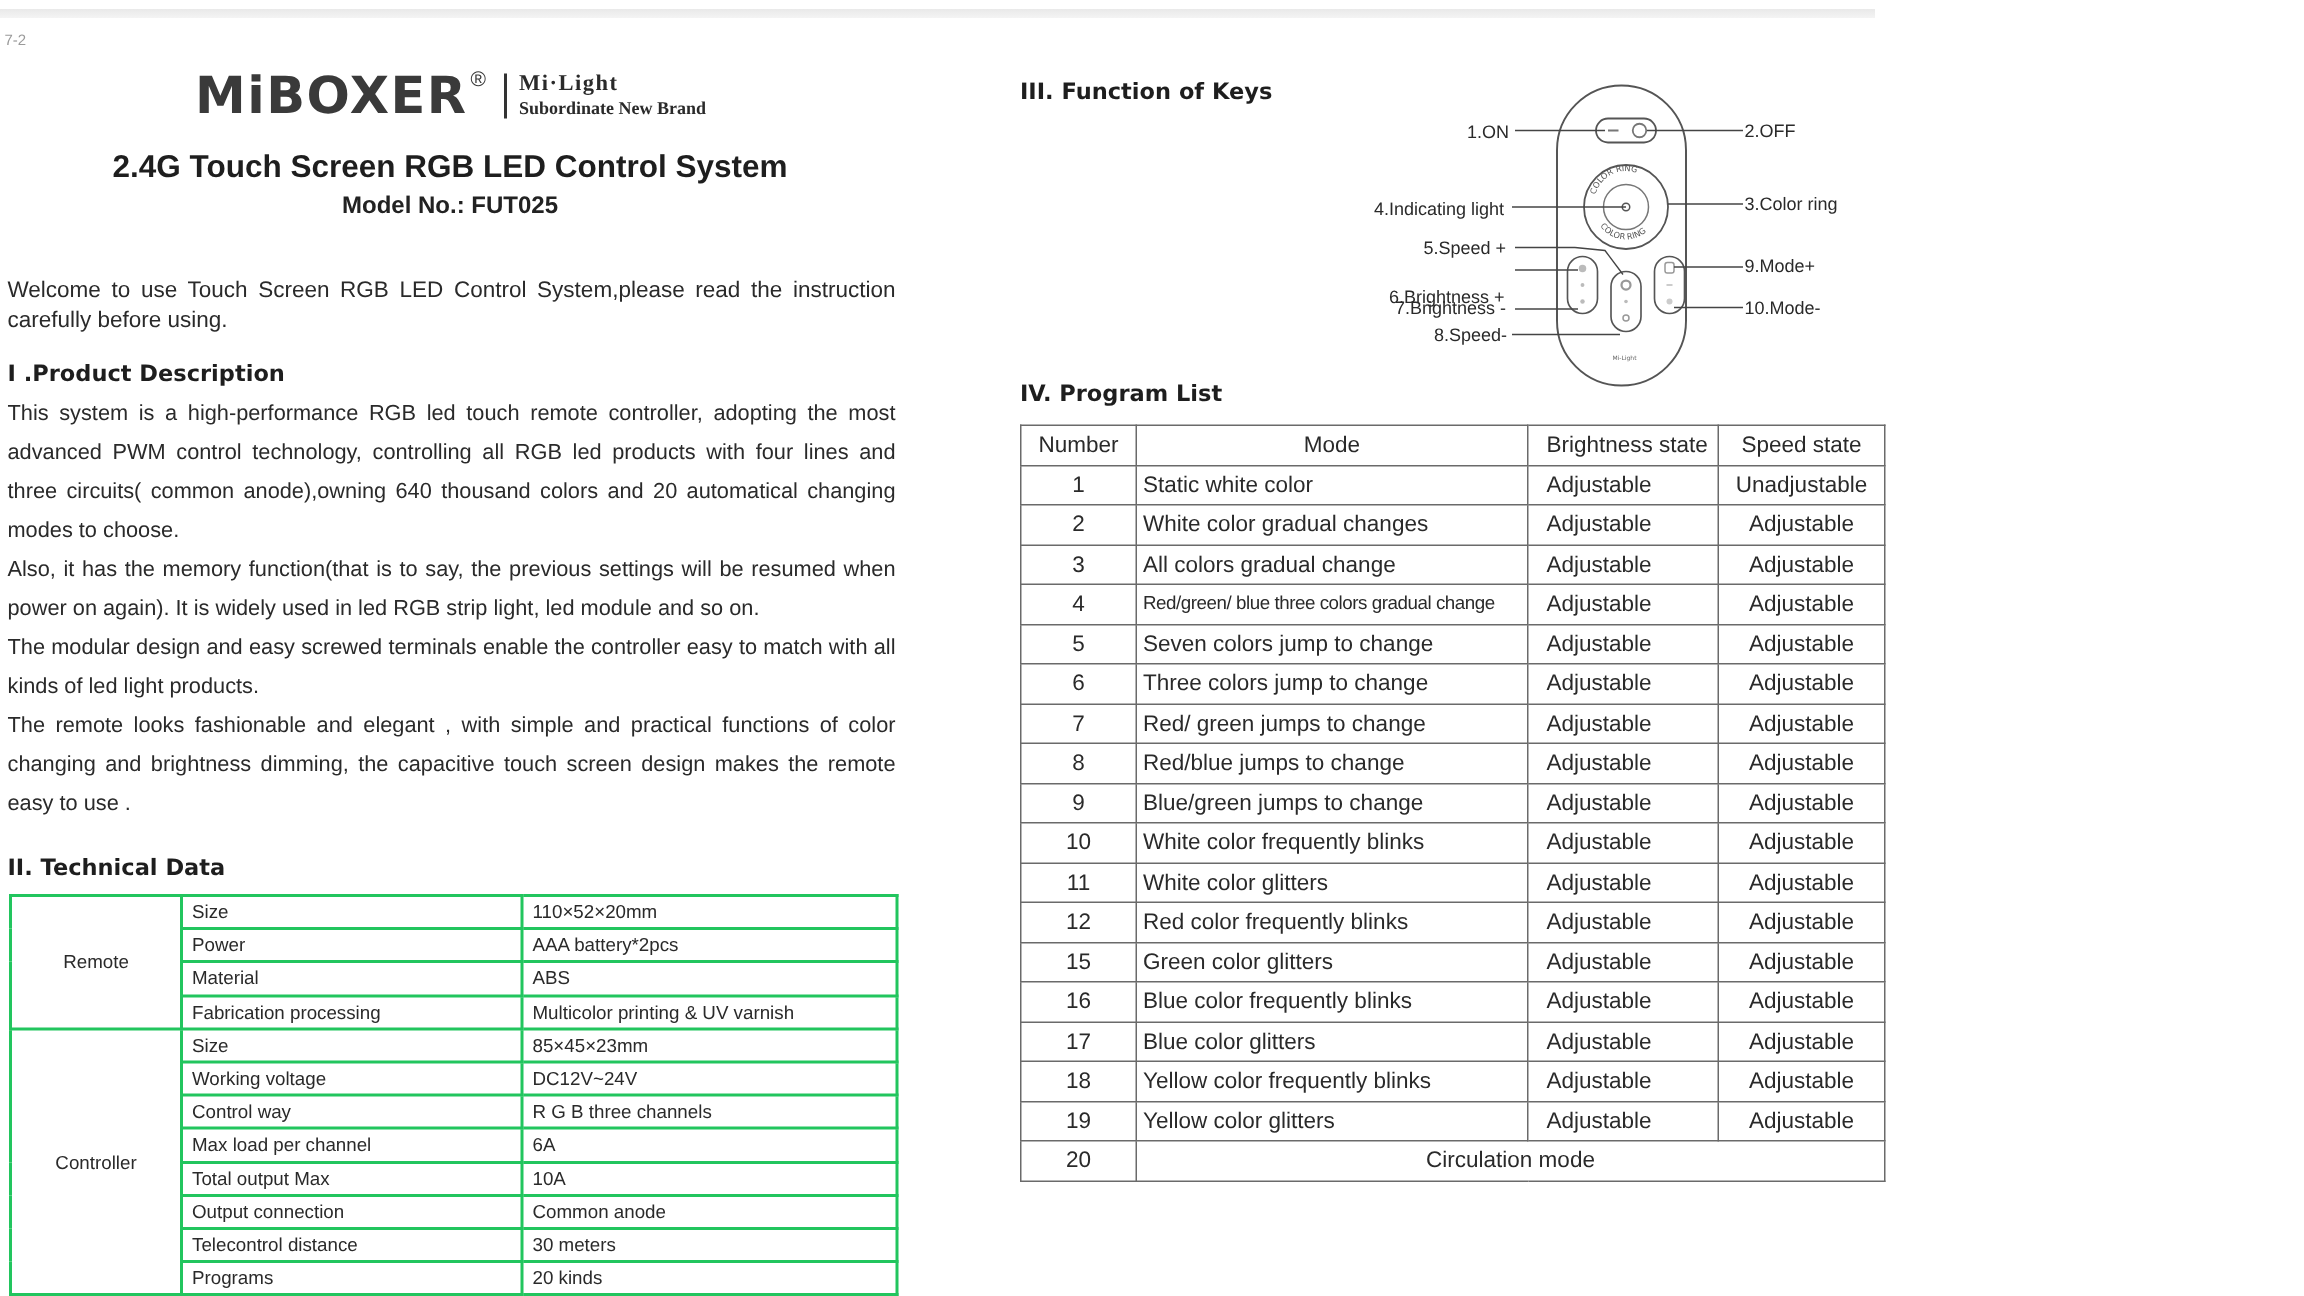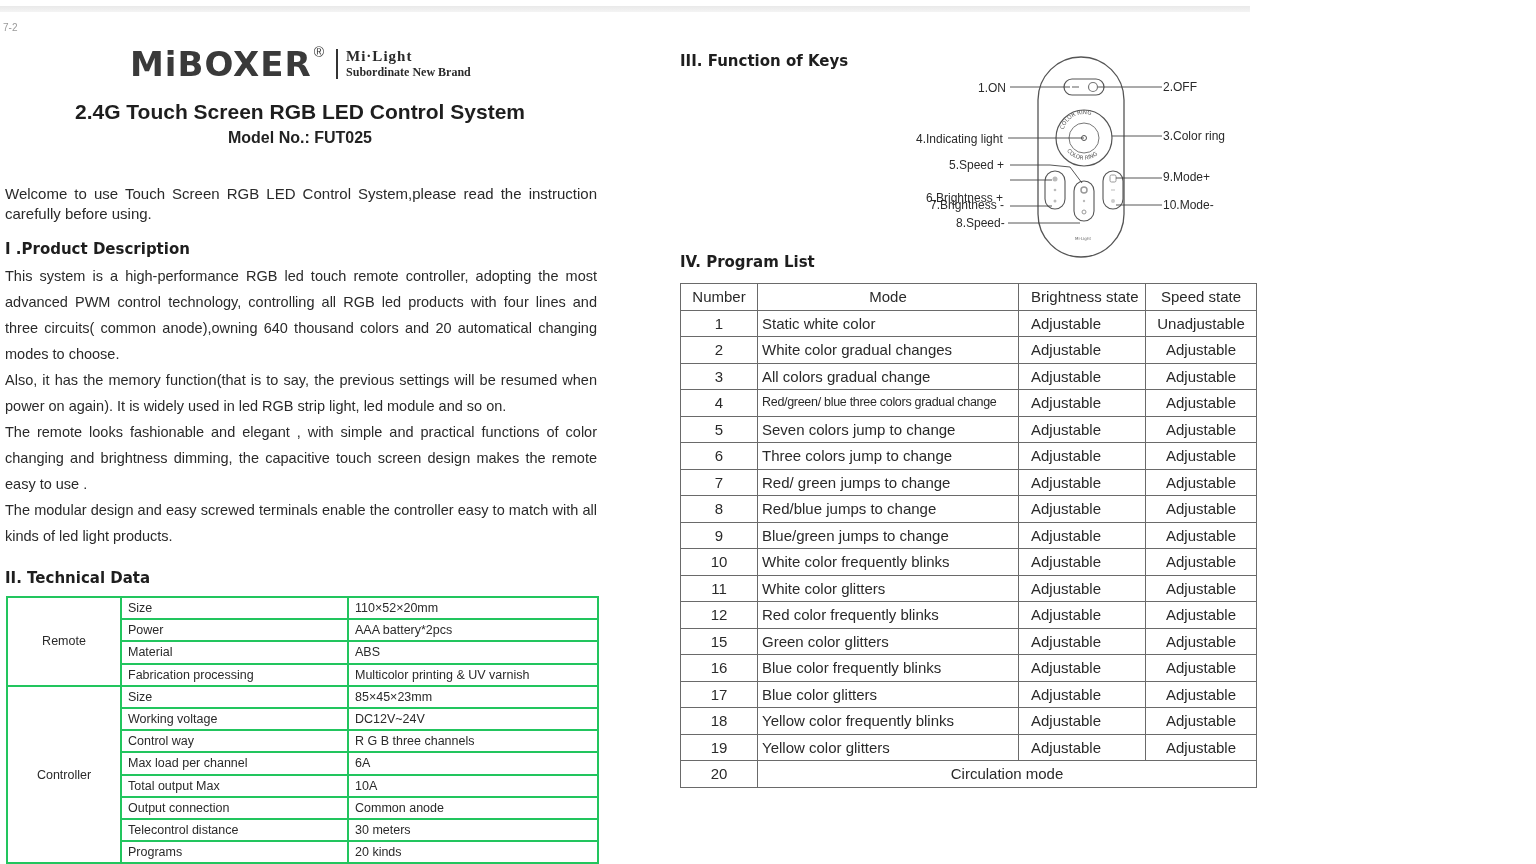--- a/index.html
+++ b/index.html
@@ -67,22 +67,22 @@
 
 <div class="title">2.4G Touch Screen RGB LED Control System</div>
 <div class="model">Model No.: FUT025</div>
 
 <div class="para welcome">Welcome to use Touch Screen RGB LED Control System,please read the instruction carefully before using.</div>
 
 <div class="h2" style="left:5px; top:240px;">I .Product Description</div>
 <div class="para" style="top:263px;">
   <div>This system is a high-performance RGB led touch remote controller, adopting the most advanced PWM control technology, controlling all RGB led products with four lines and three circuits( common anode),owning 640 thousand colors and 20 automatical changing modes to choose.</div>
   <div>Also, it has the memory function(that is to say, the previous settings will be resumed when power on again). It is widely used in led RGB strip light, led module and so on.</div>
+  <div>The modular design and easy screwed terminals enable the controller easy to match with all kinds of led  light products.</div>
   <div>The remote looks fashionable and elegant , with simple and practical functions of color changing and brightness dimming, the capacitive touch screen design makes the remote easy to use .</div>
-  <div>The modular design and easy screwed terminals enable the controller easy to match with all kinds of led  light products.</div>
 </div>
 
 <div class="h2" style="left:5px; top:569px;">II. Technical Data</div>
 
 <table class="tech">
   <tbody>
     <tr>
       <td class="grp" rowspan="4">Remote</td>
       <td class="key">Size</td>
       <td>110×52×20mm</td>

